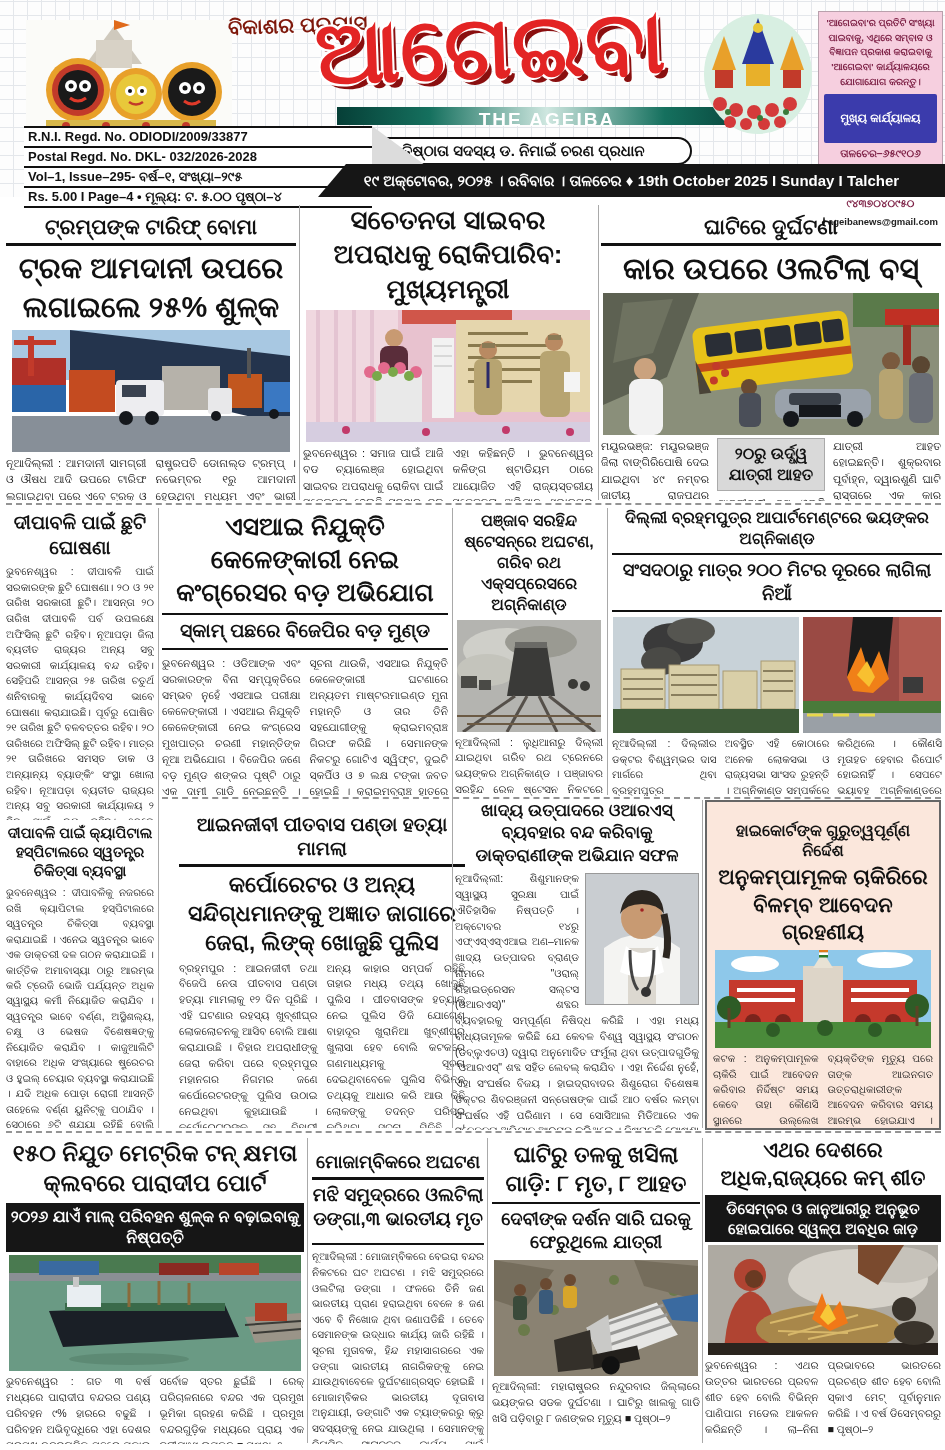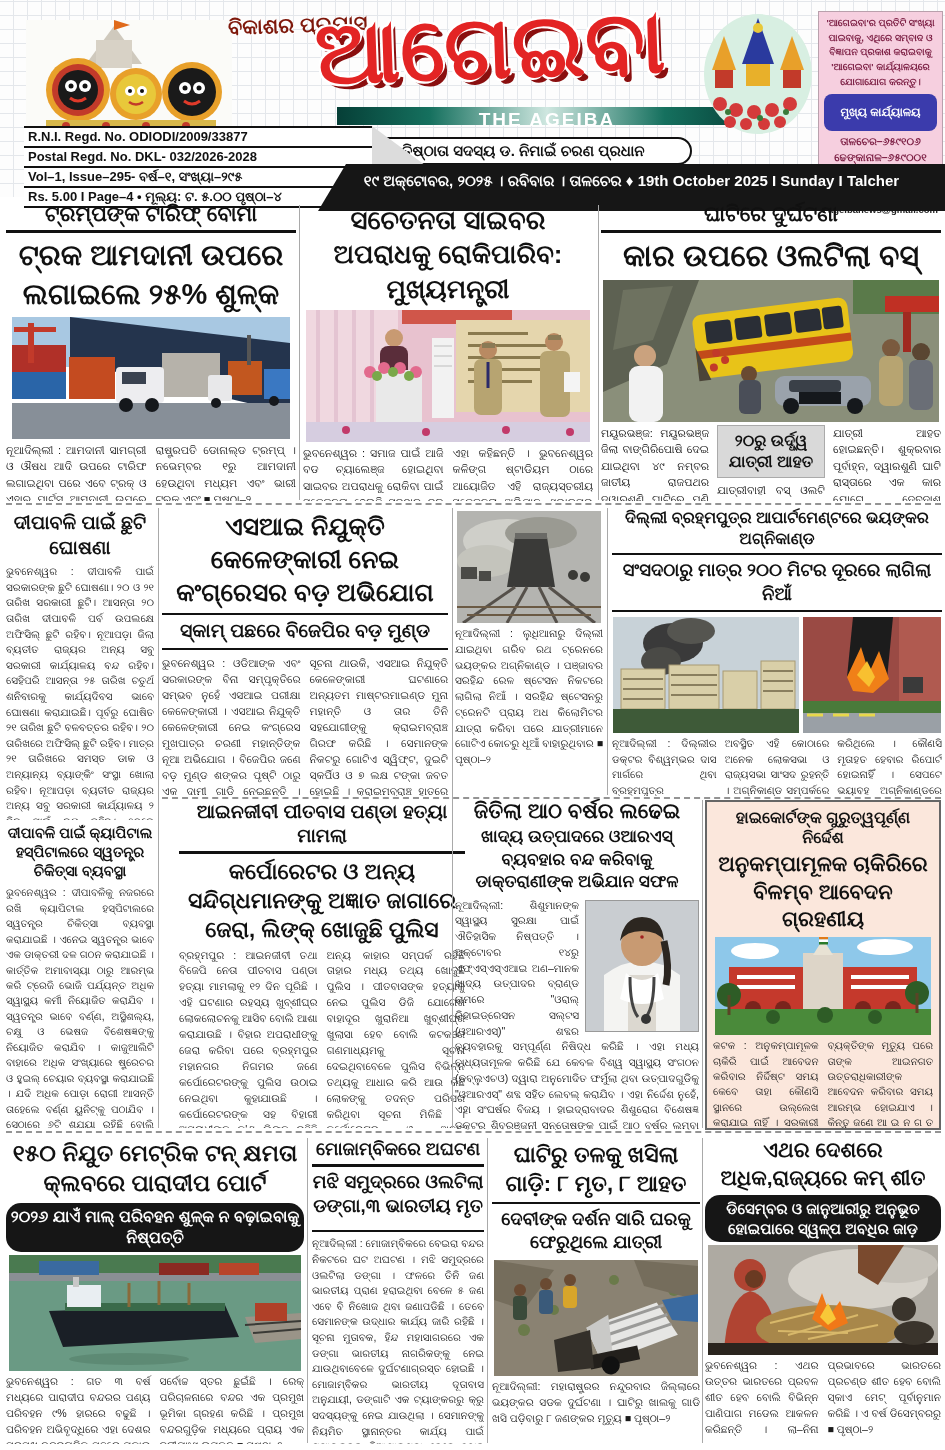--- a/index.html
+++ b/index.html
@@ -17,47 +17,47 @@
          text-shadow:-2px -2px 0 #fff,2px -2px 0 #fff,-2px 2px 0 #fff,4px 5px 0 #8a0f0f;}
   .tealbar{position:absolute;left:300px;top:107px;width:420px;height:18px;
            background:linear-gradient(90deg,#063f37,#15705e 22%,#cfe7e0 50%,#15705e 78%,#063f37);
            color:#fff;font-weight:bold;font-size:19px;letter-spacing:2px;text-align:center;line-height:25px;margin-left:37px;}
   .founder{position:absolute;left:332px;top:137px;width:356px;height:24px;border:2px solid #111;
            border-radius:14px;background:#fff;font-weight:bold;font-size:15px;text-align:center;line-height:24px;}
   .infobox{position:absolute;left:24px;top:126px;width:348px;background:#fff;border-top:2px solid #111;}
   .infobox .row{border-bottom:2px solid #111;font-weight:bold;font-size:13px;line-height:16px;padding:1px 4px;white-space:nowrap;}
   .diag{position:absolute;left:372px;top:126px;width:95px;height:70px;background:#dcdcdc;
         clip-path:polygon(0 0,100% 100%,0 100%);}
-  .datebar{position:absolute;left:318px;top:164px;width:627px;height:47px;background:#161616;
+  .datebar{position:absolute;left:318px;top:164px;width:627px;height:33px;background:#161616;
            clip-path:polygon(28px 0,100% 0,100% 100%,0 100%);color:#fff;font-weight:bold;
            font-size:15px;text-align:center;line-height:33px;}
   .office{position:absolute;left:818px;top:11px;width:123px;height:152px;background:#f6cfdf;
           border:1px solid #b9a0ac;text-align:center;}
   .office .notice{font-size:9.5px;font-weight:bold;color:#7c1f44;line-height:1.55;padding:4px 2px 2px;}
-  .office .hq{background:#3b3bac;color:#fff;font-weight:bold;font-size:11.5px;margin:2px 5px;padding:12px 0;border-radius:8px;}
+  .office .hq{background:#3b3bac;color:#fff;font-weight:bold;font-size:11.5px;margin:2px 5px;padding:18px 0;border-radius:2px;}
   .office .ph{font-size:10.5px;font-weight:bold;color:#7c1f44;line-height:1.6;}
   .office .mail{background:#fff;margin:3px 4px 0;border-radius:8px;font-size:9.5px;font-weight:bold;
                 color:#222;padding:1px 0;display:flex;align-items:center;justify-content:center;gap:3px;}
   .mailico{width:8px;height:8px;border-radius:50%;background:#333;display:inline-block;}
   
   .art{position:absolute;overflow:hidden;}
-  .k{font-weight:bold;text-align:center;line-height:1.25;}
+  .k{font-weight:bold;text-align:center;line-height:1.25;margin-top:13px;}
   .ul{border-bottom:3px solid #111;padding-bottom:3px;margin-bottom:3px;}
   .hl{font-weight:bold;text-align:center;line-height:1.32;margin:2px 0 4px;}
   .sub{font-weight:bold;text-align:center;border-top:2.5px solid #111;border-bottom:2.5px solid #111;
        padding:4px 0;margin:2px 0 5px;line-height:1.3;}
   .body{font-size:11px;line-height:1.5;text-align:justify;color:#1b1b1b;}
   .c2{columns:2;column-gap:9px;}
   .c3{columns:3;column-gap:8px;}
   .photo{display:block;margin:3px auto;}
   .busbody{display:flex;gap:8px;}
   .busbody .bc{flex:1;font-size:11px;line-height:1.5;text-align:justify;}
   .gbox{background:#d9d9d9;border:1px solid #aaa;font-weight:bold;font-size:16px;text-align:center;
         padding:5px 2px;margin-bottom:4px;line-height:1.3;}
-  .blackbar{background:#161616;color:#fff;font-weight:bold;text-align:center;padding:4px 2px;line-height:1.3;border-radius:15px;}
+  .blackbar{background:#161616;color:#fff;font-weight:bold;text-align:center;padding:4px 2px;line-height:1.3;}
   .pinkbox{background:#fbe7dc;border:2px solid #666;padding:6px;box-sizing:border-box;}
   .vdiv{position:absolute;width:1px;background:#a9a9a9;}
   .hdash{position:absolute;border-top:2px dashed #949494;height:0;}
 </style>
 </head>
 <body>
 
 <div class="page">
 
   <header class="mast">
@@ -298,20 +298,21 @@
     <div class="body" style="font-size:10.4px">ଭୁବନେଶ୍ୱର : ଦୀପାବଳି ପାଇଁ ସରକାରଙ୍କ ଛୁଟି ଘୋଷଣା। ୨୦ ଓ ୨୧ ତାରିଖ ସରକାରୀ ଛୁଟି। ଆସନ୍ତା ୨୦ ତାରିଖ ଦୀପାବଳି ପର୍ବ ଉପଲକ୍ଷେ ଅଫିସିଲ୍ ଛୁଟି ରହିବ। ନୂଆପଡ଼ା ଜିଲା ବ୍ୟତୀତ ରାଜ୍ୟର ଅନ୍ୟ ସବୁ ସରକାରୀ କାର୍ଯ୍ୟାଳୟ ବନ୍ଦ ରହିବ। ସେହିପରି ଆସନ୍ତା ୨୫ ତାରିଖ ଚତୁର୍ଥ ଶନିବାରକୁ କାର୍ଯ୍ୟଦିବସ ଭାବେ ଘୋଷଣା କରାଯାଇଛି। ପୂର୍ବରୁ ଘୋଷିତ ୨୧ ତାରିଖ ଛୁଟି ବଳବତ୍ତର ରହିବ। ୨୦ ତାରିଖରେ ଅଫିସିଲ୍ ଛୁଟି ରହିବ। ମାତ୍ର ୨୧ ତାରିଖରେ ସମସ୍ତ ଡାକ ଓ ଅନ୍ୟାନ୍ୟ ବ୍ୟାଙ୍କିଂ ସଂସ୍ଥା ଖୋଲା ରହିବ। ନୂଆପଡ଼ା ବ୍ୟତୀତ ରାଜ୍ୟର ଅନ୍ୟ ସବୁ ସରକାରୀ କାର୍ଯ୍ୟାଳୟ ୨ ଦିନ ପାଇଁ ବନ୍ଦ ରହିବ। ୨୦ରେ ନୂଆପଡ଼ାରେ ସରକାରୀ କାର୍ଯ୍ୟାଳୟ/ ମାଜିଷ୍ଟ୍ରେଟିଆଲ କୋର୍ଟ ଖୋଲା ରହିବ। ଆସନ୍ତା ୨୫ ତାରିଖ ଚତୁର୍ଥ ଶନିବାର କାର୍ଯ୍ୟଦିବସ ରହିବ।</div>
   </section>
 
   <section class="art" style="left:162px;top:508px;width:286px;height:288px">
     <div class="hl" style="font-size:25px">ଏସଆଇ ନିଯୁକ୍ତି କେଳେଙ୍କାରୀ ନେଇ କଂଗ୍ରେସର ବଡ଼ ଅଭିଯୋଗ</div>
     <div class="sub" style="font-size:19px">ସ୍କାମ୍ ପଛରେ ବିଜେପିର ବଡ଼ ମୁଣ୍ଡ</div>
     <div class="body c2" style="font-size:10.7px">ଭୁବନେଶ୍ୱର : ଓଡିଆଙ୍କ ଏବଂ ସରକାରଙ୍କ ବିନା ସମ୍ପୃକ୍ତିରେ ସମ୍ଭବ ନୁହେଁ ଏସଆଇ ପରୀକ୍ଷା କେଳେଙ୍କାରୀ । ଏସଆଇ ନିଯୁକ୍ତି କେଳେଙ୍କାରୀ ନେଇ କଂଗ୍ରେସ ମୁଖପାତ୍ର ଚରଣୀ ମହାନ୍ତିଙ୍କ ନୂଆ ଅଭିଯୋଗ । ବିଜେପିର ଜଣେ ବଡ଼ ମୁଣ୍ଡ ଶଙ୍କର ପୃଷ୍ଟି ଠାରୁ ଏକ ଦାମୀ ଗାଡି ନେଇଛନ୍ତି । ଏକଥା ବହୁ ଲୋକଙ୍କ ଠାରୁ ଶୁଣିବାକୁ ମିଳୁଛି । ସେ ବ୍ୟକ୍ତି ଜଣଙ୍କ କିଏ, ଶୋରୁମ୍‌ରେ ଲାଗିଥିବା ସିସିଟିଭି ଯାଞ୍ଚ କଲେ ସବୁ ଜଣାପଡିବ । ଖାଲି ଶଙ୍କର ପୃଷ୍ଟି ଓ ମୁନା ମହାନ୍ତିଙ୍କ କଥା କୁହାଯାଉଛି । କିଏ ଟଙ୍କା ନେଇଛନ୍ତି କ୍ରାଇମବ୍ରାଞ୍ଚ ତାହାର ତଦନ୍ତ କରିବ କି ବୋଲି କଂଗ୍ରେସ ମୁଖପାତ୍ର ପ୍ରଶ୍ନ କରିଛନ୍ତି । ସୂଚନା ଥାଉକି, ଏସଆଇ ନିଯୁକ୍ତି କେଳେଙ୍କାରୀ ଘଟଣାରେ ଅନ୍ୟତମ ମାଷ୍ଟରମାଇଣ୍ଡ ମୁନା ମହାନ୍ତି ଓ ତାର ତିନି ସହଯୋଗୀଙ୍କୁ କ୍ରାଇମବ୍ରାଞ୍ଚ ଗିରଫ କରିଛି । ସେମାନଙ୍କ ନିକଟରୁ ଗୋଟିଏ ସ୍ୱିଫ୍ଟ, ଦୁଇଟି ସ୍କର୍ପିଓ ଓ ୭ ଲକ୍ଷ ଟଙ୍କା ଜବତ ହୋଇଛି । କ୍ରାଇମବ୍ରାଞ୍ଚ ହାତରେ ଆଉ ଏକ ବଡ଼ ସୁରାକ୍ ଲାଗିଛି । ବେଳେକ ବ୍ରହ୍ମପୁର ବା ବିଜୟନଗରମରେ ପିଲାଙ୍କୁ ନେଇ ପରୀକ୍ଷାରେ ବସାଇବା ଯୋଜନା ନଥିଲା । ସମାନ ଯୋଜନା ପଶ୍ଚିମବଙ୍ଗ ଦିଗାରେ ମଥ କରାଯାଇଥିଲା । ସେଠାରେ ପ୍ରାୟ ୧୧୦ ପିଲାଙ୍କ ପାଇଁ ବ୍ୟବସ୍ଥା ହୋଇଥିଲା । ମାତ୍ର  ■ ପୃଷ୍ଠା–୨</div>
   </section>
 
   <section class="art" style="left:455px;top:508px;width:148px;height:288px">
+    <div class="hl" style="font-size:16px">ପଞ୍ଜାବ ସରହିନ୍ଦ ଷ୍ଟେସନ୍‌ରେ ଅଘଟଣ, ଗରିବ ରଥ ଏକ୍ସପ୍ରେସରେ ଅଗ୍ନିକାଣ୍ଡ</div>
     <svg class="photo" width="144" height="112" viewBox="0 0 144 112">
       <rect width="144" height="112" fill="#b4b4b0"></rect>
       <ellipse cx="50" cy="30" rx="44" ry="22" fill="#cfcfc9"></ellipse>
       <ellipse cx="84" cy="22" rx="36" ry="16" fill="#9a9a92"></ellipse>
       <ellipse cx="30" cy="50" rx="30" ry="16" fill="#c4c4bc"></ellipse>
       <polygon points="58,26 90,26 98,76 50,76" fill="#3a3a38"></polygon>
       <rect x="58" y="22" width="32" height="6" fill="#6a6a66"></rect>
       <g stroke="#55504a" stroke-width="3">
           <line x1="6" y1="112" x2="58" y2="76"></line>
           <line x1="50" y1="112" x2="70" y2="76"></line>
@@ -386,21 +387,20 @@
     <div class="body" style="font-size:10.3px">ଭୁବନେଶ୍ୱର : ଦୀପାବଳିକୁ ନଜରରେ ରଖି କ୍ୟାପିଟାଲ ହସ୍ପିଟାଲରେ ସ୍ୱତନ୍ତ୍ର ଚିକିତ୍ସା ବ୍ୟବସ୍ଥା କରାଯାଇଛି । ଏନେଇ ସ୍ୱତନ୍ତ୍ର ଭାବେ ଏକ ଡାକ୍ତରୀ ଦଳ ଗଠନ କରାଯାଇଛି । କାର୍ତ୍ତିକ ଅମାବାସ୍ୟା ଠାରୁ ଆରମ୍ଭ କରି ଟ୍ରେଜି ଭୋଜି ପର୍ଯ୍ୟନ୍ତ ଅଧିକ ସ୍ୱାସ୍ଥ୍ୟ କର୍ମୀ ନିୟୋଜିତ କରାଯିବ । ସ୍ୱତନ୍ତ୍ର ଭାବେ ବର୍ଣ୍ଣ, ଅସ୍ଥିଶଲ୍ୟ, ଚକ୍ଷୁ ଓ ଭେଷଜ ବିଶେଷଜ୍ଞଙ୍କୁ ନିୟୋଜିତ କରାଯିବ । କାଜୁଆଲିଟି ବାହାରେ ଅଧିକ ସଂଖ୍ୟାରେ ଷ୍ଟ୍ରେଚର ଓ ହୁଇଲ୍ ଚେୟାର ବ୍ୟବସ୍ଥା କରାଯାଇଛି । ଯଦି ଅଧିକ ପୋଡ଼ା ରୋଗୀ ଆସନ୍ତି ତାହେଲେ ବର୍ଣ୍ଣ ୟୁନିଟ୍‌କୁ ପଠାଯିବ । ସେଠାରେ ୬ଟି ଶଯ୍ୟା ରହିଛି ବୋଲି ଅଧୀକ୍ଷକ ଡାକ୍ତର ଧନଞ୍ଜୟ ଦାସ କହିଛନ୍ତି । ଡାକ୍ତର ଦାସ ପରାମର୍ଶ ଦେଇଛନ୍ତି, ଆଲୋକ ପର୍ବ ଦୀପାବଳିକୁ ଆନନ୍ଦ ଓ ପାରମ୍ପରିକ ଢଙ୍ଗରେ ପାଳନ କରନ୍ତୁ । ବିଶେଷ କରି ବାଣ ଫୁଟାଇଲା ବେଳେ ସତର୍କତା ଅବଲମ୍ବନ କରନ୍ତୁ । ପିଲାଙ୍କ ପାଖରେ ଅଭିଭାବକମାନେ  ■ ପୃଷ୍ଠା–୨</div>
   </section>
 
   <section class="art" style="left:179px;top:800px;width:286px;height:328px">
     <div class="k ul" style="font-size:19px">ଆଇନଜୀବୀ ପୀତବାସ ପଣ୍ଡା ହତ୍ୟା ମାମଲା</div>
     <div class="hl" style="font-size:22px">କର୍ପୋରେଟର ଓ ଅନ୍ୟ ସନ୍ଦିଗ୍ଧମାନଙ୍କୁ ଅଜ୍ଞାତ ଜାଗାରେ ଜେରା, ଲିଙ୍କ୍ ଖୋଜୁଛି ପୁଲିସ</div>
     <div class="body c2" style="font-size:10.6px">ବ୍ରହ୍ମପୁର : ଆଇନଜୀବୀ ତଥା ବିଜେପି ନେତା ପୀତବାସ ପଣ୍ଡା ହତ୍ୟା ମାମଲାକୁ ୧୨ ଦିନ ପୂରିଛି । ଏହି ଘଟଣାର ରହସ୍ୟ ଖୁବ୍‌ଶୀଘ୍ର ଲୋକଲୋଚନକୁ ଆସିବ ବୋଲି ଆଶା କରାଯାଉଛି । ବିହାର ଅପରାଧୀଙ୍କୁ ଜେରା କରିବା ପରେ ବ୍ରହ୍ମପୁର ମହାନଗର ନିଗମର ଜଣେ କର୍ପୋରେଟରଙ୍କୁ ପୁଲିସ ଉଠାଇ ନେଇଥିବା କୁହାଯାଉଛି । କର୍ପୋରେଟରଙ୍କ ସହ ବିହାରୀ ଅପରାଧୀଙ୍କ କ'ଣ ଲିଙ୍କ ରହିଛି ତାହା ଖୋଳତାଡ଼ ଚାଲିଛି । ପୀତବାସଙ୍କୁ ହତ୍ୟା ପଛରେ ବାଲିଘାଟ ବିବାଦ, କୋର୍ଟ ବାହାରେ ଜମିଜମା ବିବାଦର ସମାଧାନ କିମ୍ବା ପୂର୍ବ ଶତ୍ରୁତା ଦୋଷି ସନ୍ଦେହ କରାଯାଉଥିଲା । ଏବେ କର୍ପୋରେଟରଙ୍କୁ ପୁଲିସ ଉଠାଇନେବା ପରେ ହତ୍ୟା ଘଟଣା ଅଲଗା ଦିଗରେ ଯାଉଥିବା ଚର୍ଚ୍ଚା ହେଉଛି । କର୍ପୋରେଟରଙ୍କ ସହ ଅନ୍ୟ କାହାର ସମ୍ପର୍କ ରହିଛି ତାହାର ମଧ୍ୟ ତଥ୍ୟ ଖୋଜୁଛି ପୁଲିସ । ପୀତବାସଙ୍କ ହତ୍ୟାକୁ ନେଇ ପୁଲିସ ଡିଜି ଯୋଗେଶ ବାହାଦୂର ଖୁରାନିଆ ଖୁବ୍‌ଶୀଘ୍ର ଖୁଲାସା ହେବ ବୋଲି କଟକରେ ଗଣମାଧ୍ୟମକୁ ସୂଚନା ଦେଇଥିବାବେଳେ ପୁଲିସ ବିଭିନ୍ନ ତଥ୍ୟକୁ ଆଧାର କରି ଆଉ କିଛି ଲୋକଙ୍କୁ ତଦନ୍ତ ପରିସର କରିଥିବା ସୂଚନା ମିଳିଛି । କର୍ପୋରେଟର ଓ ଅନ୍ୟ ସନ୍ଦିଗ୍ଧମାନଙ୍କୁ ଅଜ୍ଞାତ ଜାଗାରେ ରଖି ପୁଲିସ ଜେରା କରୁଥିବାବେଳେ ଶନିବାର ଏହାର ଖୁଲାସା ହେବ ବୋଲି ଆଶା କରାଯାଉଛି । ପୁଲିସ କିଛି ଗାଡ଼ି ମଧ୍ୟ ଜବତ କରିଥିବା ସୁରାକ୍ ମିଳିଛି। ଅନ୍ୟପକ୍ଷରେ ବିହାର, ପଶ୍ଚିମବଙ୍ଗ ଓ ଦିଲ୍ଲୀରେ ଥିବା ପୁଲିସ ଟିମ୍ ସନ୍ଦିଗ୍ଧମାନଙ୍କୁ  ■ ପୃଷ୍ଠା–୨</div>
   </section>
 
   <section class="art" style="left:455px;top:798px;width:244px;height:332px">
-    <div class="k" style="font-size:21px">ଜିତିଲା ଆଠ ବର୍ଷର ଲଢେଇ</div>
     <div class="hl" style="font-size:17px">ଖାଦ୍ୟ ଉତ୍ପାଦରେ ଓଆରଏସ୍ ବ୍ୟବହାର ବନ୍ଦ କରିବାକୁ ଡାକ୍ତରାଣୀଙ୍କ ଅଭିଯାନ ସଫଳ</div>
     <div class="body" style="font-size:10.5px">
       <svg style="float:right;margin:2px 0 4px 6px;border:1px solid #999" width="112" height="130" viewBox="0 0 112 130">
         <rect width="112" height="130" fill="#c9cdd1"></rect>
         <path d="M18 130 V74 q38 -28 76 0 V130 Z" fill="#f4f4f2"></path>
         <path d="M42 74 h28 v56 h-28 z" fill="#dcd8d0"></path>
         <circle cx="56" cy="44" r="21" fill="#c89a72"></circle>
         <path d="M34 40 q4 -24 22 -24 q20 0 22 24 q-6 -10 -22 -10 q-16 0 -22 10" fill="#2c2620"></path>
         <path d="M78 40 q6 26 2 44" stroke="#2c2620" stroke-width="7" fill="none"></path>
         <circle cx="56" cy="36" r="1.8" fill="#a02020"></circle>

